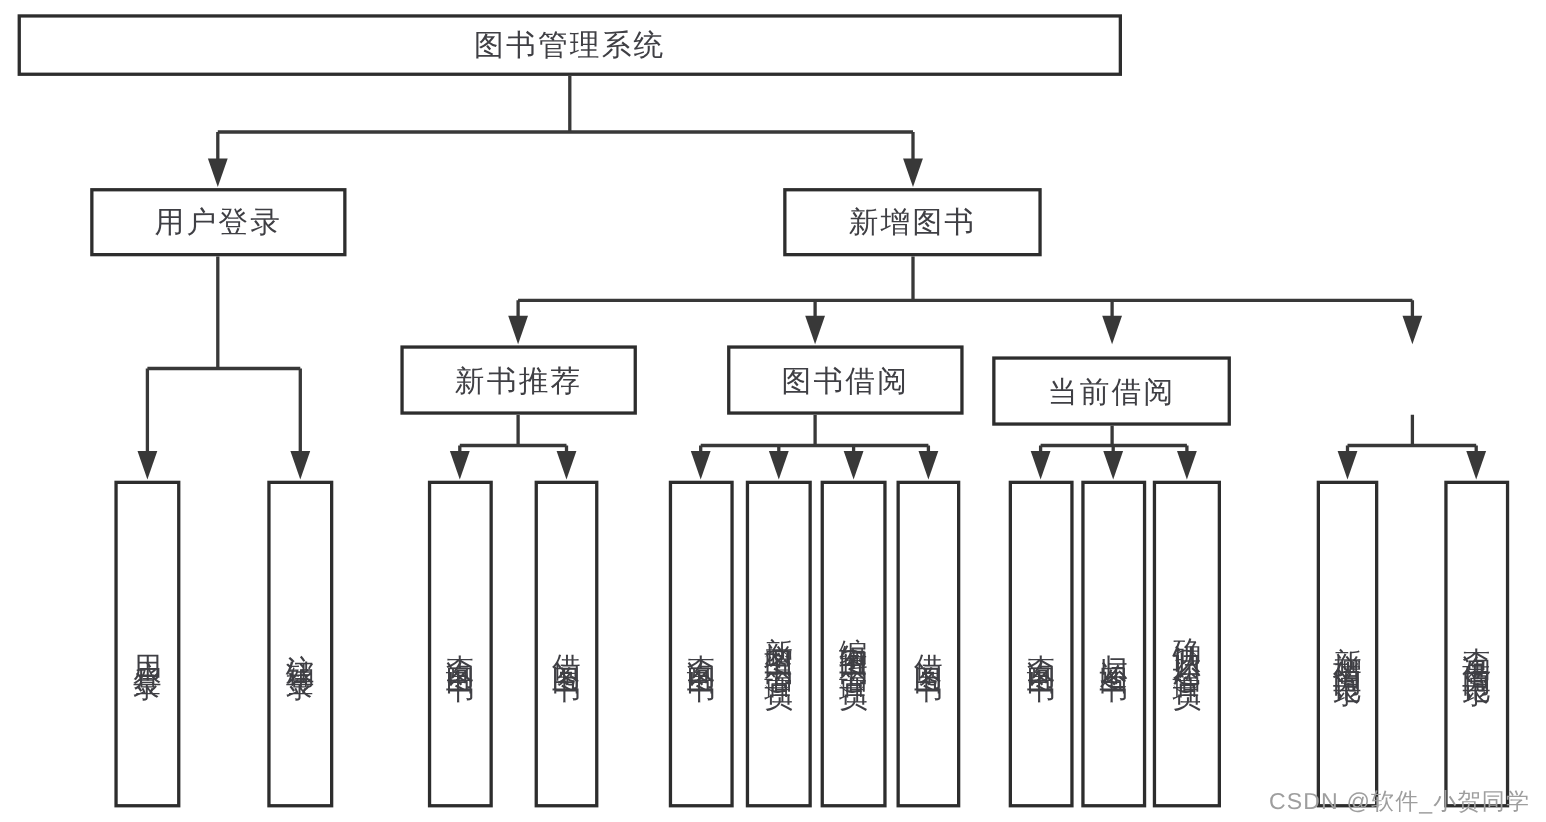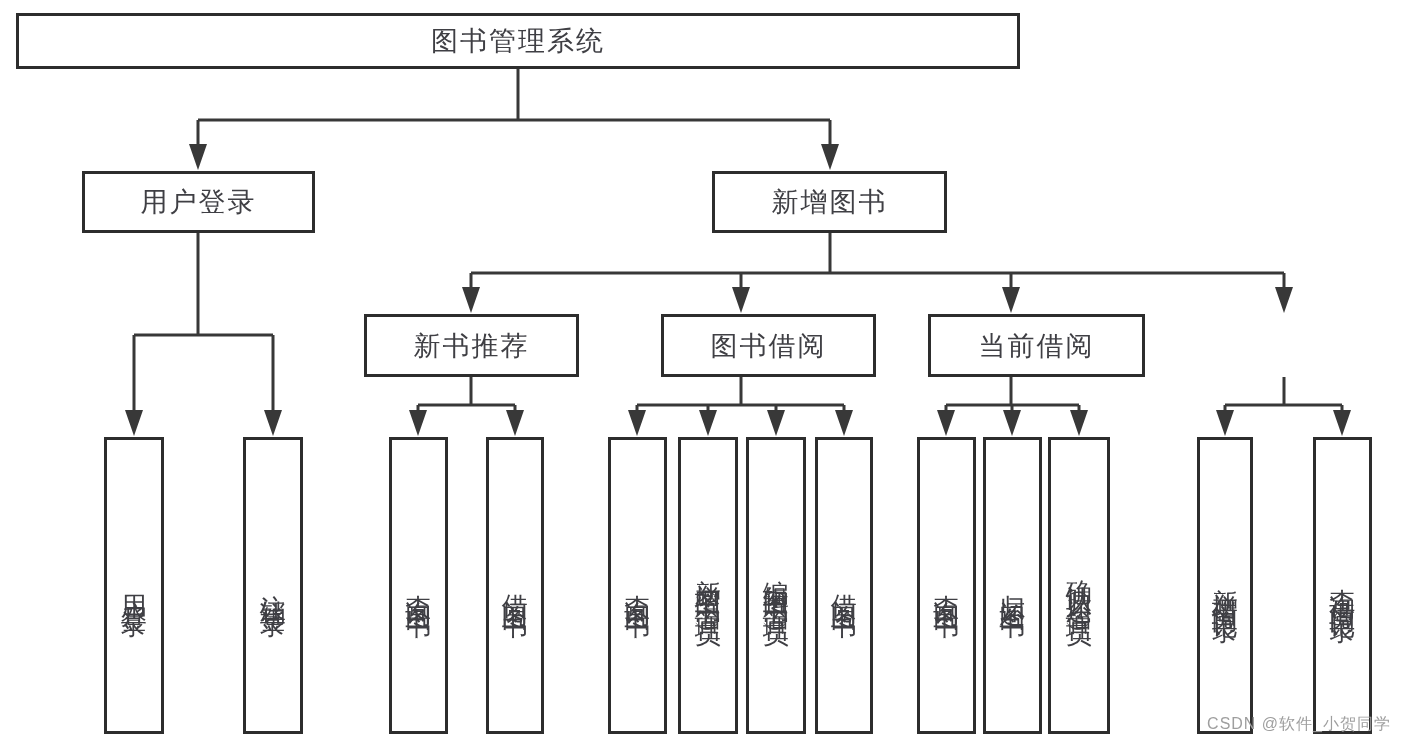--- a/index.html
+++ b/index.html
@@ -37,40 +37,40 @@
     letter-spacing: 6px;
     line-height: 1.1;
   }
   
   .root-box   { left: 16px;  top: 13px;  width: 1004px; height: 56px; }
   .lvl1-a     { left: 82px;  top: 171px; width: 233px;  height: 62px; }
   .lvl1-b     { left: 712px; top: 171px; width: 235px;  height: 62px; }
   .lvl2       { top: 314px; height: 63px; }
   .lvl2-a     { left: 364px;  width: 215px; }
   .lvl2-b     { left: 633px;  width: 215px; margin-left: 28px; }
-  .lvl2-c     { left: 928px;  width: 217px; }
+  .lvl2-c     { left: 902px;  width: 217px; margin-top: 10px; }
   .lvl2-d     { left: 1177px; width: 213px; }
   .leaf       { top: 437px; height: 297px; }
   .leaf-1     { left: 104px;  width: 60px; }
   .leaf-2     { left: 243px;  width: 60px; }
   .leaf-3     { left: 389px;  width: 59px; }
   .leaf-4     { left: 486px;  width: 58px; }
   .leaf-5     { left: 608px;  width: 59px; }
   .leaf-6     { left: 678px;  width: 60px; }
   .leaf-7     { left: 746px;  width: 60px; }
   .leaf-8     { left: 815px;  width: 58px; }
   .leaf-9     { left: 917px;  width: 59px; }
   .leaf-10    { left: 983px;  width: 59px; }
   .leaf-11    { left: 1048px; width: 62px; }
   .leaf-12    { left: 1197px; width: 56px; }
   .leaf-13    { left: 1313px; width: 59px; }
   .watermark {
     position: absolute;
     top: 714px; right: 14px;
-    font-size: 16px;
+    font-size: 21px;
     color: #9e9e9e;
     letter-spacing: 1px;
     z-index: 3;
     white-space: nowrap;
   }
 </style>
 </head>
 <body>
 
 <div class="stage">

